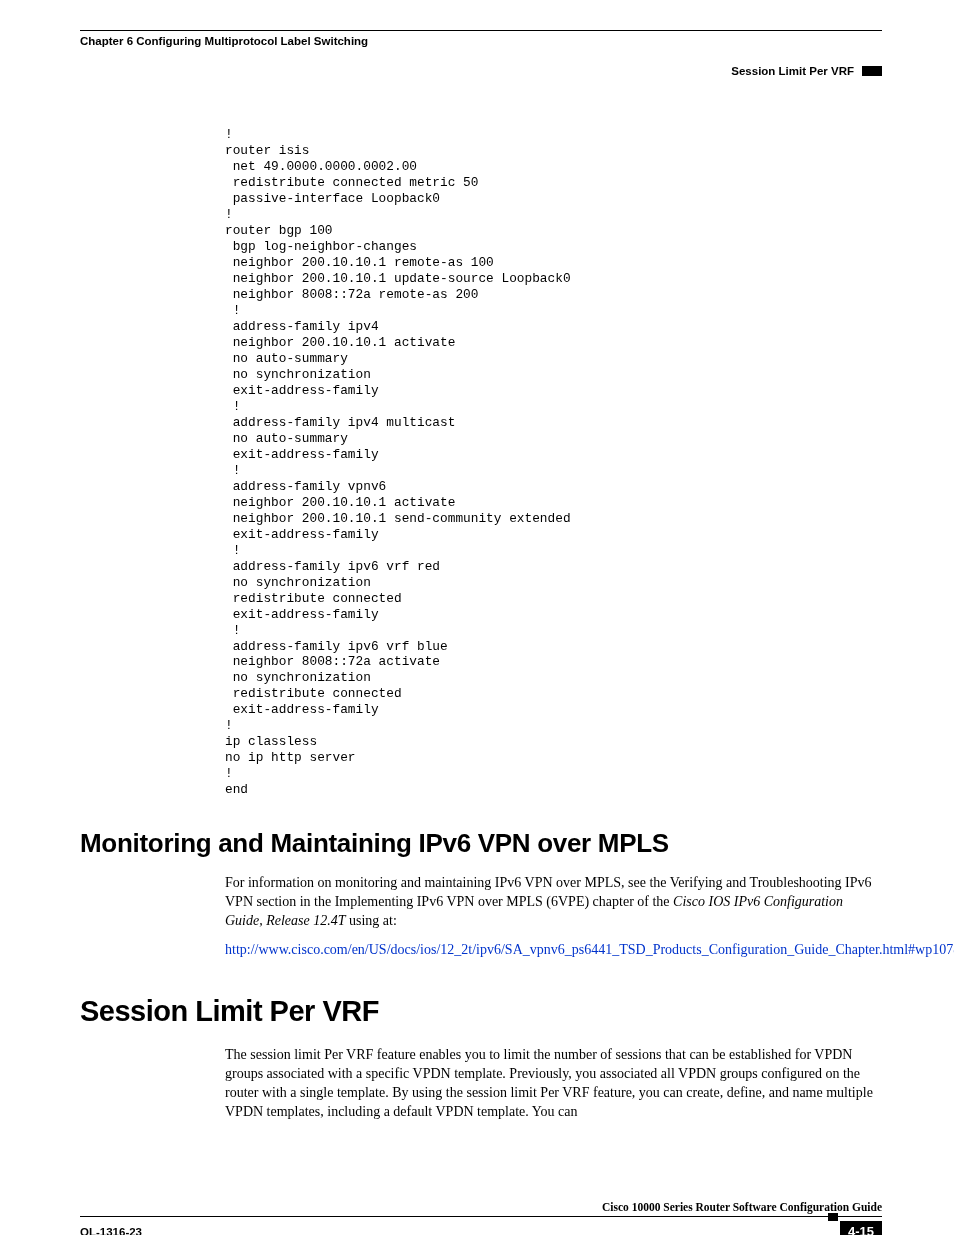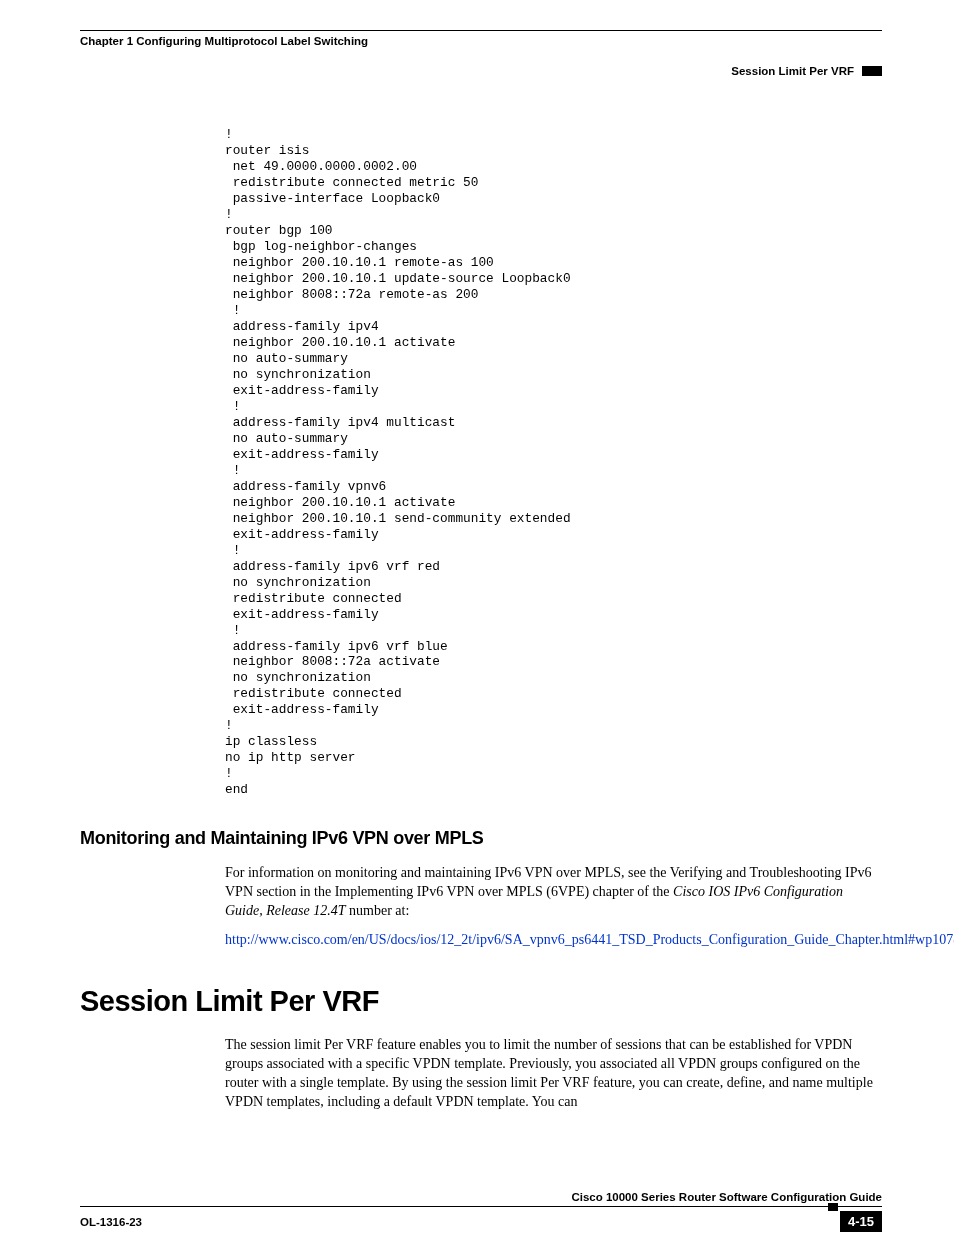--- a/index.html
+++ b/index.html
@@ -45,21 +45,21 @@
     font-family: 'Courier New', Courier, monospace;
     font-size: 12.8px;
     line-height: 1.25;
     white-space: pre;
     margin-left: 145px;
     margin-bottom: 30px;
   }
   .h2 {
     font-family: Arial, Helvetica, sans-serif;
     font-weight: bold;
-    font-size: 18px;
+    font-size: 26px;
     margin: 20px 0 15px 0;
     letter-spacing: -0.3px;
   }
   .h1 {
     font-family: Arial, Helvetica, sans-serif;
     font-weight: bold;
     font-size: 29px;
     margin: 35px 0 18px 0;
     letter-spacing: -0.5px;
   }
@@ -69,21 +69,21 @@
     line-height: 1.35;
     margin-bottom: 10px;
   }
   .body-text .italic { font-style: italic; }
   .link { color: #0033cc; }
   .footer {
     margin-top: 80px;
   }
   .footer-title {
     text-align: right;
-    font-family: Liberation Sans, sans-serif;
+    font-family: Liberation Serif, serif;
     font-weight: bold;
     font-size: 11.5px;
     margin-bottom: 3px;
   }
   .footer-line {
     border-top: 1px solid #000;
     margin-bottom: 4px;
     position: relative;
   }
   .footer-line::after {
@@ -111,21 +111,21 @@
     font-weight: bold;
     font-size: 13px;
   }
 </style>
 </head>
 <body>
 
 <div class="page">
   <div class="header-line"></div>
   <div class="header-row">
-    <div class="header-left">Chapter 1    Configuring Multiprotocol Label Switching</div>
+    <div class="header-left">Chapter 6    Configuring Multiprotocol Label Switching</div>
   </div>
   <div class="header-row" style="margin-top:-26px; margin-bottom:50px;">
     <div></div>
     <div class="header-right">
       <span>Session Limit Per VRF</span>
       <span class="marker-box"></span>
     </div>
   </div>
 
   <div class="code-block">!
@@ -166,21 +166,21 @@
  redistribute connected
  exit-address-family
 !
 ip classless
 no ip http server
 !
 end</div>
 
   <div class="h2">Monitoring and Maintaining IPv6 VPN over MPLS</div>
   <div class="body-text">
-    <span>For information on monitoring and maintaining IPv6 VPN over MPLS, see the Verifying and Troubleshooting IPv6 VPN section in the Implementing IPv6 VPN over MPLS (6VPE) chapter of the </span><span class="italic">Cisco IOS IPv6 Configuration Guide, Release 12.4T</span><span> number at:</span>
+    <span>For information on monitoring and maintaining IPv6 VPN over MPLS, see the Verifying and Troubleshooting IPv6 VPN section in the Implementing IPv6 VPN over MPLS (6VPE) chapter of the </span><span class="italic">Cisco IOS IPv6 Configuration Guide, Release 12.4T</span><span> using at:</span>
   </div>
   <div class="body-text">
     <span class="link">http://www.cisco.com/en/US/docs/ios/12_2t/ipv6/SA_vpnv6_ps6441_TSD_Products_Configuration_Guide_Chapter.html#wp1078529</span>
   </div>
 
   <div class="h1">Session Limit Per VRF</div>
   <div class="body-text">The session limit Per VRF feature enables you to limit the number of sessions that can be established for VPDN groups associated with a specific VPDN template. Previously, you associated all VPDN groups configured on the router with a single template. By using the session limit Per VRF feature, you can create, define, and name multiple VPDN templates, including a default VPDN template. You can</div>
 
   <div class="footer">
     <div class="footer-title">Cisco 10000 Series Router Software Configuration Guide</div>

